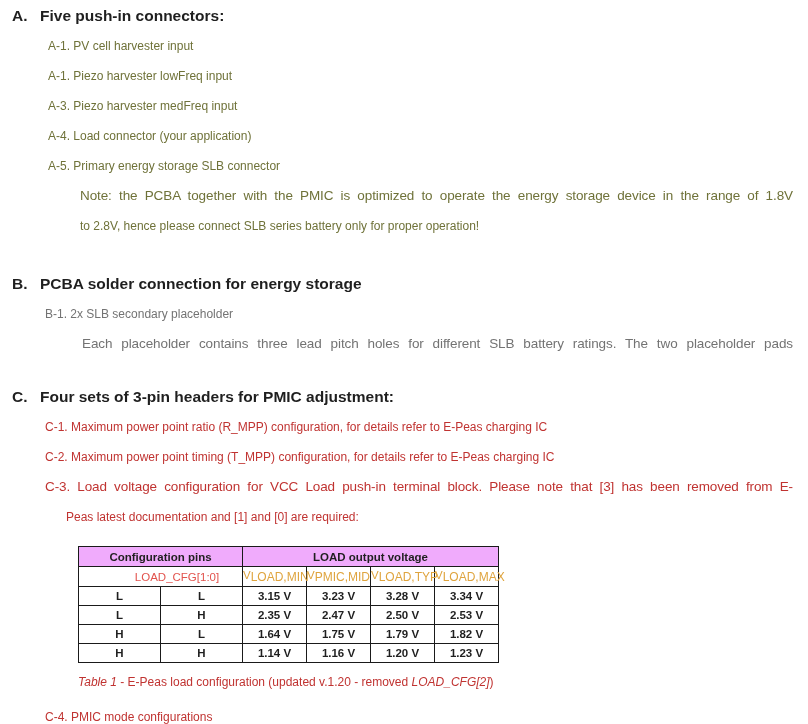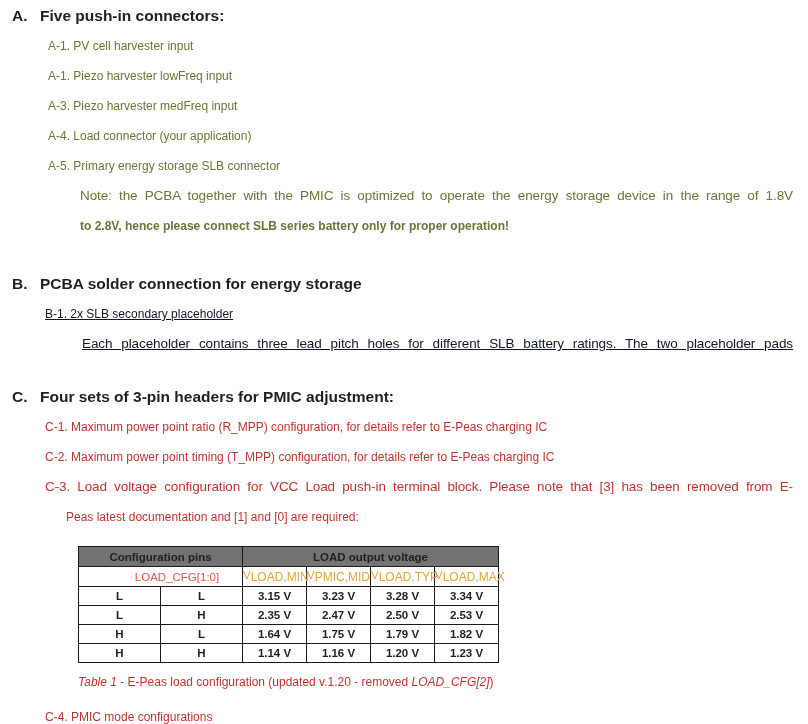--- a/index.html
+++ b/index.html
@@ -12,26 +12,26 @@
   }
   .page { position:relative; width:808px; height:724px; padding-top:5px; }
 
   
   .h-row { display:flex; align-items:baseline; font-weight:bold; font-size:15.5px; line-height:22px; padding-left:12px; }
   .h-label { width:28px; flex:none; }
 
   
   .line { font-size:12px; line-height:22px; white-space:nowrap; }
   .olive { color:#6f7239; }
-  .purple { color:#0f172a;text-decoration:underline; }
+  .purple { color:#737373; }
   .red { color:#c03331; }
 
   .sub-a { margin:8px 0 0 48px; }
   .note1 { margin:8px 0 0 80px; width:713px; }
-  .note2 { margin:8px 0 16px 80px;font-weight:bold; }
+  .note2 { margin:8px 0 16px 80px; }
   .b-head { margin-top:36px; }
   .sub-b1 { margin:8px 0 0 45px; }
   .b-detail { margin:8px 0 0 82px; width:711px; }
   .c-head { margin-top:31px; }
   .sub-c { margin:8px 0 0 45px; }
   .c3-l1 { margin:8px 0 0 45px; width:748px; }
   .c3-l2 { margin:8px 0 0 66px; }
   .c4 { margin:13px 0 0 45px; }
 
   
@@ -43,21 +43,21 @@
     letter-spacing:-0.1px;
     height:22px;
     overflow:hidden;
   }
 
   
   .tbl-wrap { margin:18px 0 0 78px; }
   table { border-collapse:collapse; table-layout:fixed; width:420px; }
   td { border:1px solid #1a1a1a; text-align:center; vertical-align:middle; font-size:11.5px; padding:0; height:19px; color:#1f1f1f; }
   tr.hdr td { height:20px; }
-  .green { background:#737373; font-weight:bold; }
+  .green { background:#f0abfc; font-weight:bold; }
   .cfg-red { color:#e2534d;padding-left:33px; }
   .gold { color:#dfa43e; }
   .gold sub { font-size:12px; vertical-align:-2px; letter-spacing:0; }
   .val { font-weight:bold; }
 
   
   .caption { margin:8px 0 0 78px; font-size:12px; line-height:22px; color:#c03331; white-space:nowrap; }
   .it { font-style:italic; }
 </style>
 </head>

